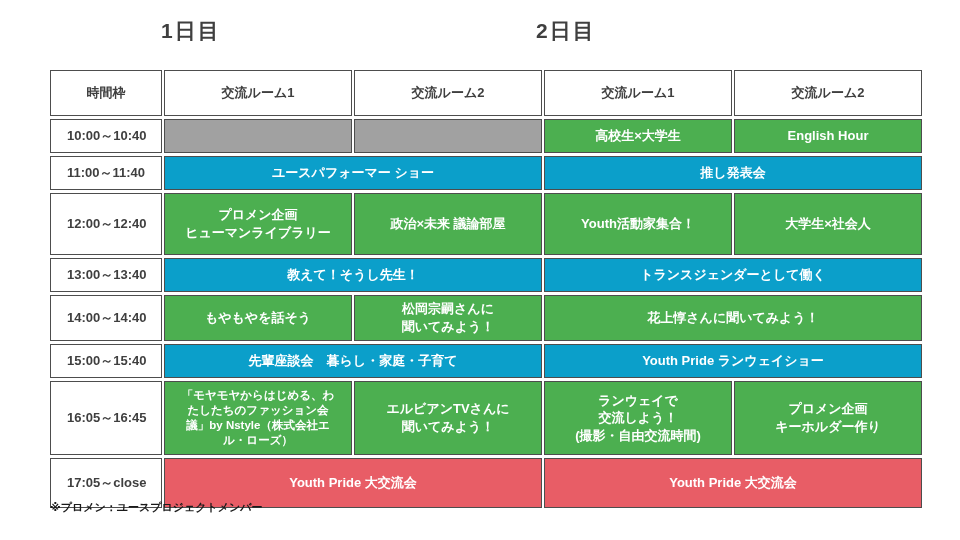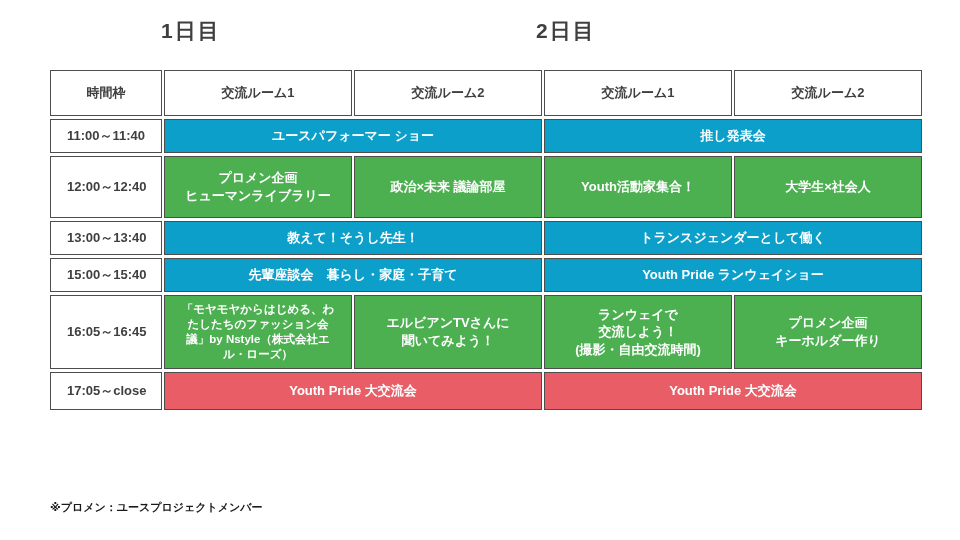--- a/index.html
+++ b/index.html
@@ -98,54 +98,68 @@
       <tr>
           <th class="head" style="height: 40px;">時間枠</th>
           <th class="head" style="height: 40px;">交流ルーム1</th>
           <th class="head" style="height: 40px;">交流ルーム2</th>
           <th class="head" style="height: 40px;">交流ルーム1</th>
           <th class="head" style="height: 40px;">交流ルーム2</th>
         </tr>
     </thead>
     <tbody>
         <tr style="height: 34px;">
+          <td class="time">10:00～10:40</td>
+          <td colspan="1" class="ev gray"></td>
+          <td colspan="1" class="ev gray"></td>
+          <td colspan="1" class="ev green">高校生×大学生</td>
+          <td colspan="1" class="ev green">English Hour</td>
+        </tr>
+        <tr style="height: 34px;">
           <td class="time">11:00～11:40</td>
           <td colspan="2" class="ev blue">ユースパフォーマー ショー</td>
           <td colspan="2" class="ev blue">推し発表会</td>
         </tr>
         <tr style="height: 62px;">
           <td class="time">12:00～12:40</td>
           <td colspan="1" class="ev green">プロメン企画
 ヒューマンライブラリー</td>
           <td colspan="1" class="ev green">政治×未来 議論部屋</td>
           <td colspan="1" class="ev green">Youth活動家集合！</td>
           <td colspan="1" class="ev green">大学生×社会人</td>
         </tr>
         <tr style="height: 34px;">
           <td class="time">13:00～13:40</td>
           <td colspan="2" class="ev blue">教えて！そうし先生！</td>
           <td colspan="2" class="ev blue">トランスジェンダーとして働く</td>
         </tr>
+        <tr style="height: 46px;">
+          <td class="time">14:00～14:40</td>
+          <td colspan="1" class="ev green">もやもやを話そう</td>
+          <td colspan="1" class="ev green">松岡宗嗣さんに
+聞いてみよう！</td>
+          <td colspan="2" class="ev green">花上惇さんに聞いてみよう！</td>
+        </tr>
         <tr style="height: 34px;">
           <td class="time">15:00～15:40</td>
           <td colspan="2" class="ev blue">先輩座談会　暮らし・家庭・子育て</td>
           <td colspan="2" class="ev blue">Youth Pride ランウェイショー</td>
         </tr>
         <tr style="height: 74px;">
           <td class="time">16:05～16:45</td>
           <td colspan="1" class="ev green small">「モヤモヤからはじめる、わたしたちのファッション会議」by Nstyle（株式会社エル・ローズ）</td>
           <td colspan="1" class="ev green">エルビアンTVさんに
 聞いてみよう！</td>
           <td colspan="1" class="ev green">ランウェイで
 交流しよう！
 (撮影・自由交流時間)</td>
           <td colspan="1" class="ev green">プロメン企画
 キーホルダー作り</td>
         </tr>
-        <tr style="height: 38px;">
+        <tr style="height: 50px;">
           <td class="time">17:05～close</td>
           <td colspan="2" class="ev red">Youth Pride 大交流会</td>
           <td colspan="2" class="ev red">Youth Pride 大交流会</td>
         </tr>
       </tbody>
   </table>
 
   <div class="footnote">※プロメン：ユースプロジェクトメンバー</div>
 </div>
 

